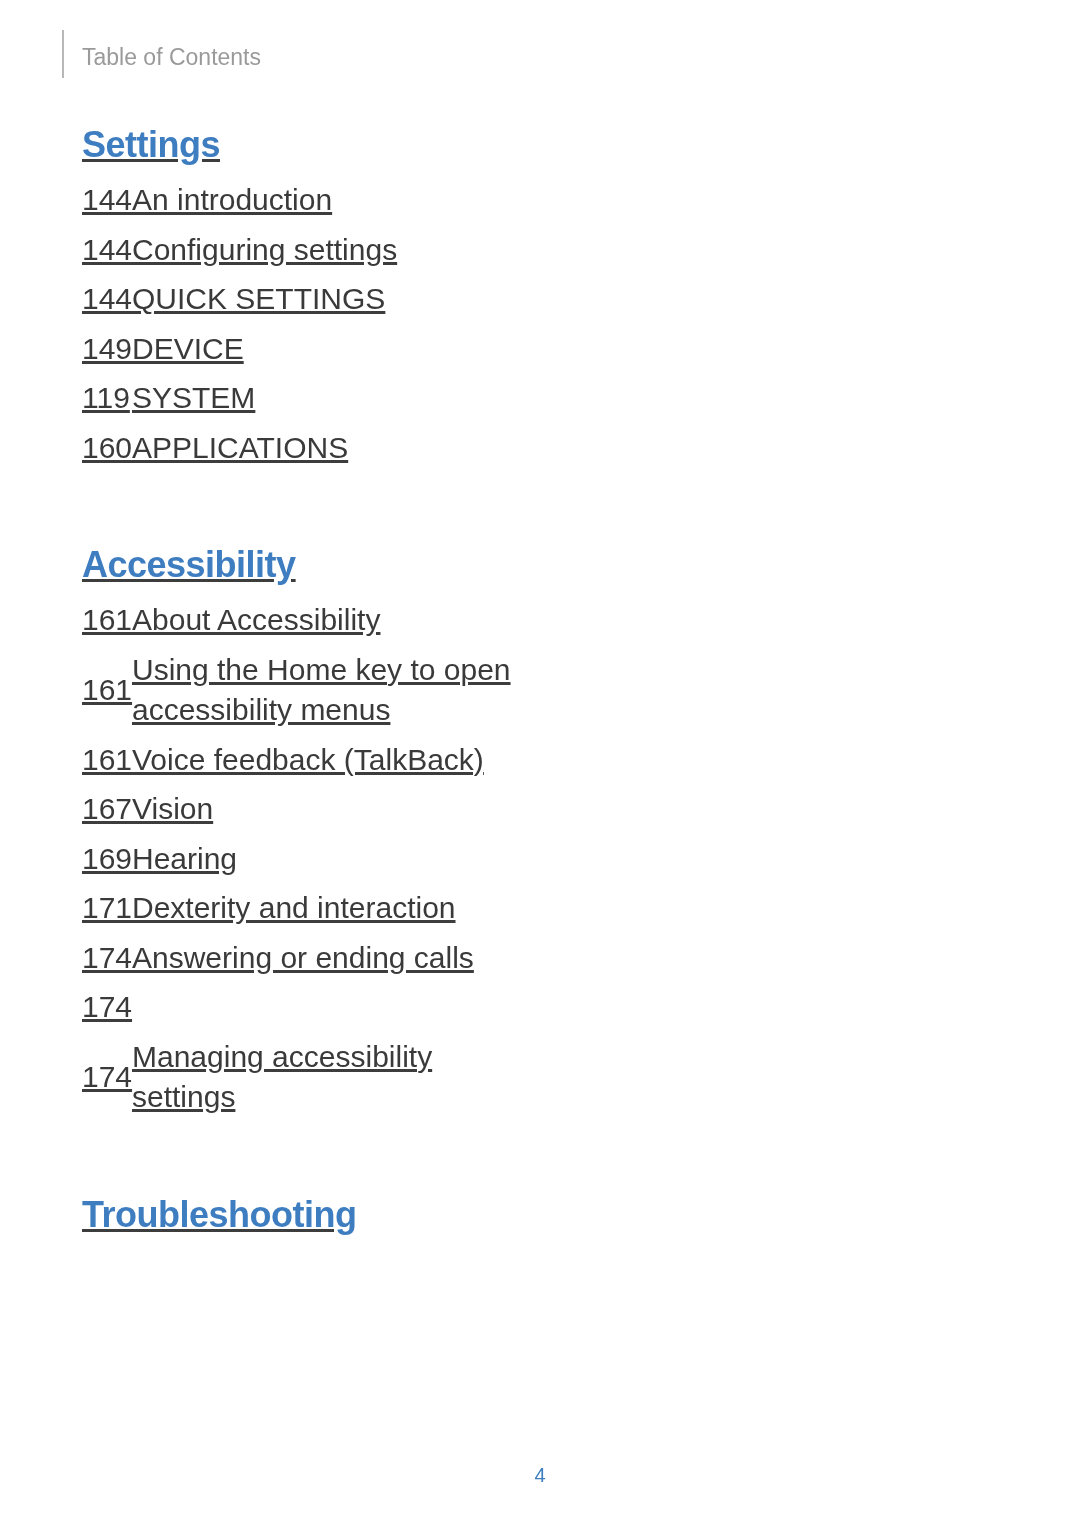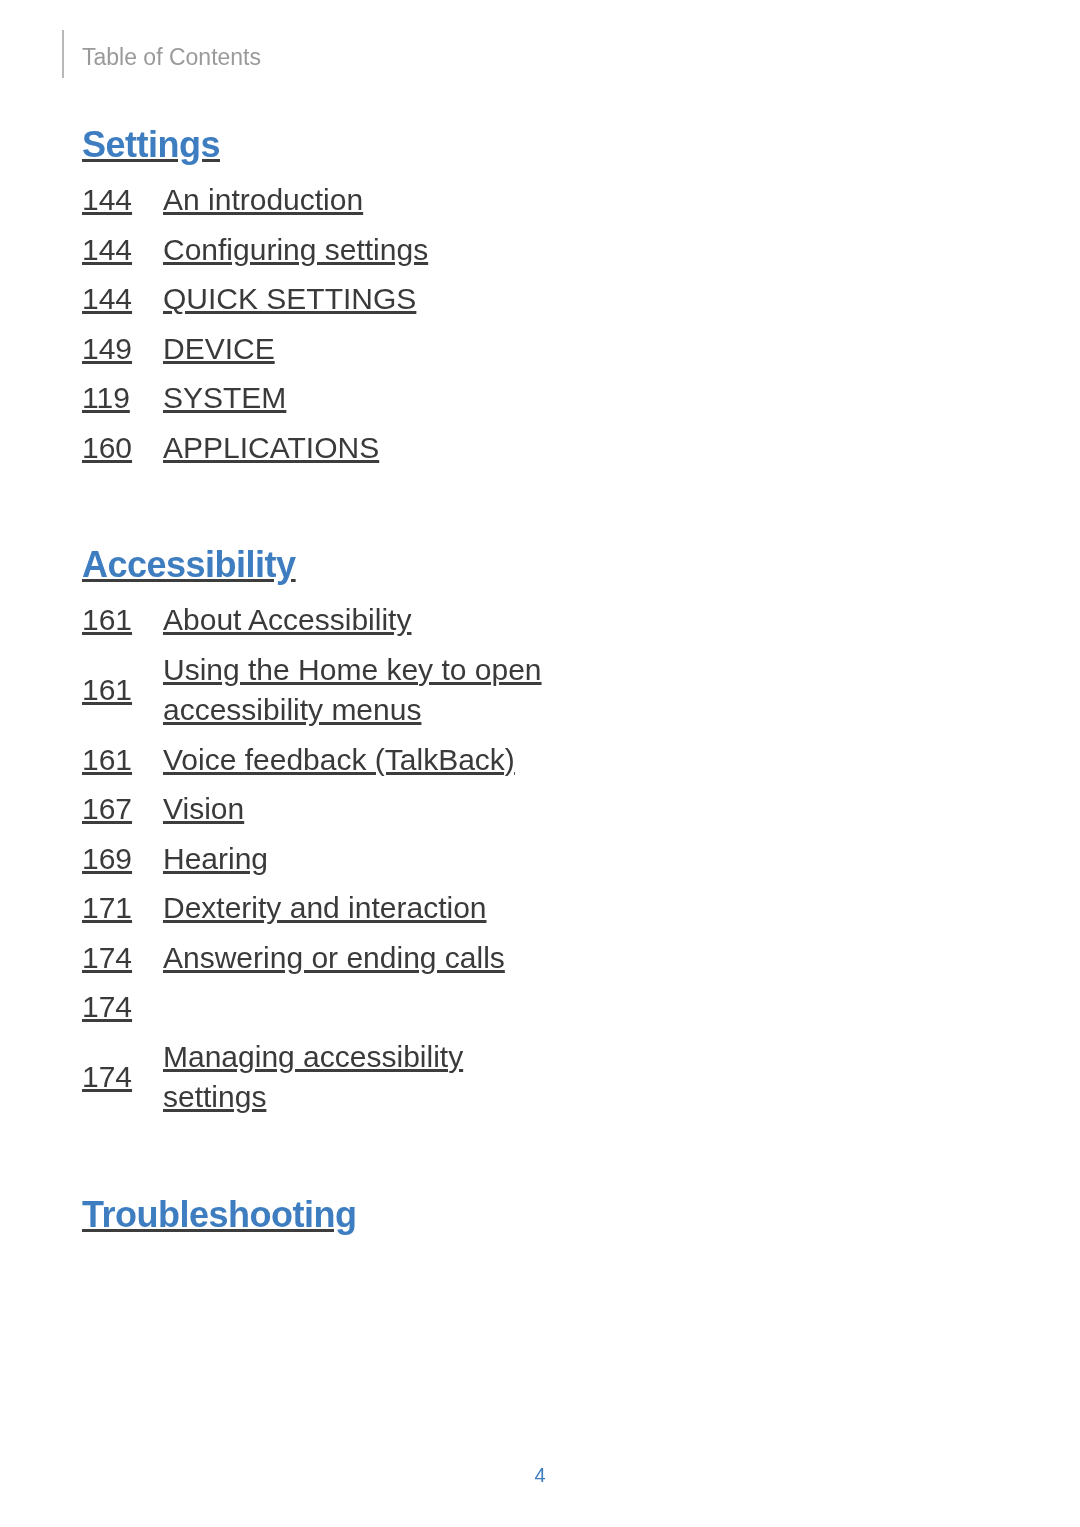--- a/index.html
+++ b/index.html
@@ -59,21 +59,20 @@
     }
     .toc-page {
       width: 50px;
       flex-shrink: 0;
       text-align: left;
       font-weight: 400;
     }
     .toc-title {
       max-width: 380px;
       font-weight: 400;
-      margin-left: 31px;
     }
     .page-number {
       position: absolute;
       bottom: 40px;
       width: 100%;
       text-align: center;
       color: #3d7dc0;
       font-size: 20px;
     }
   </style>

